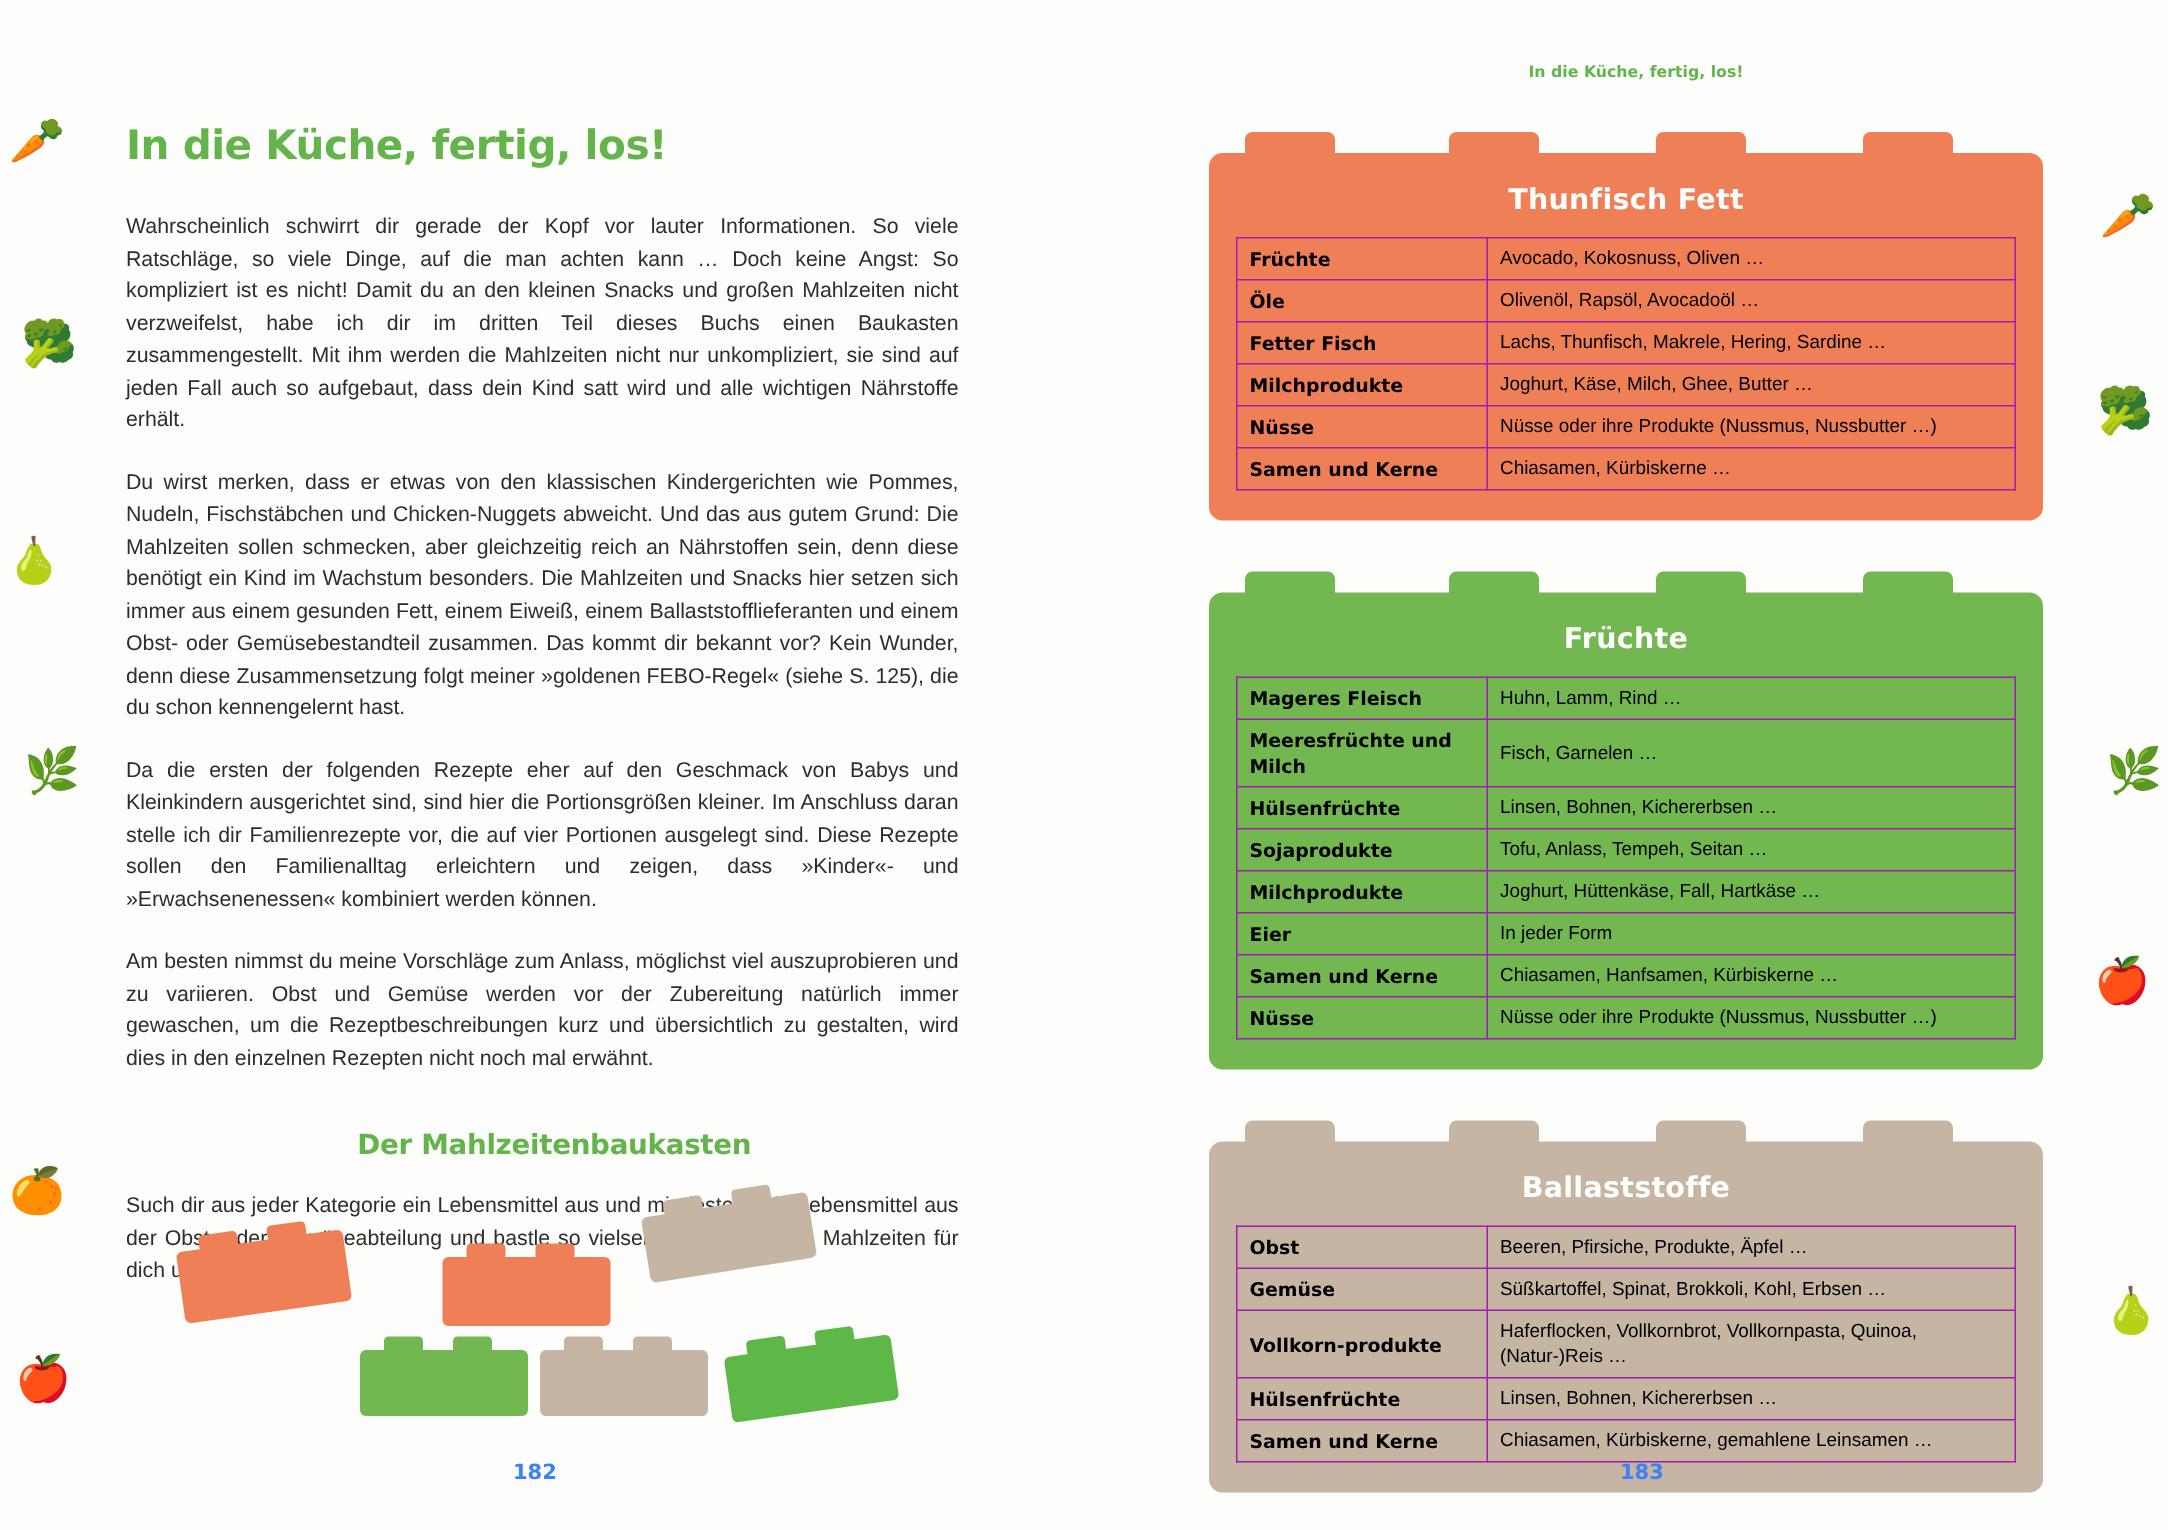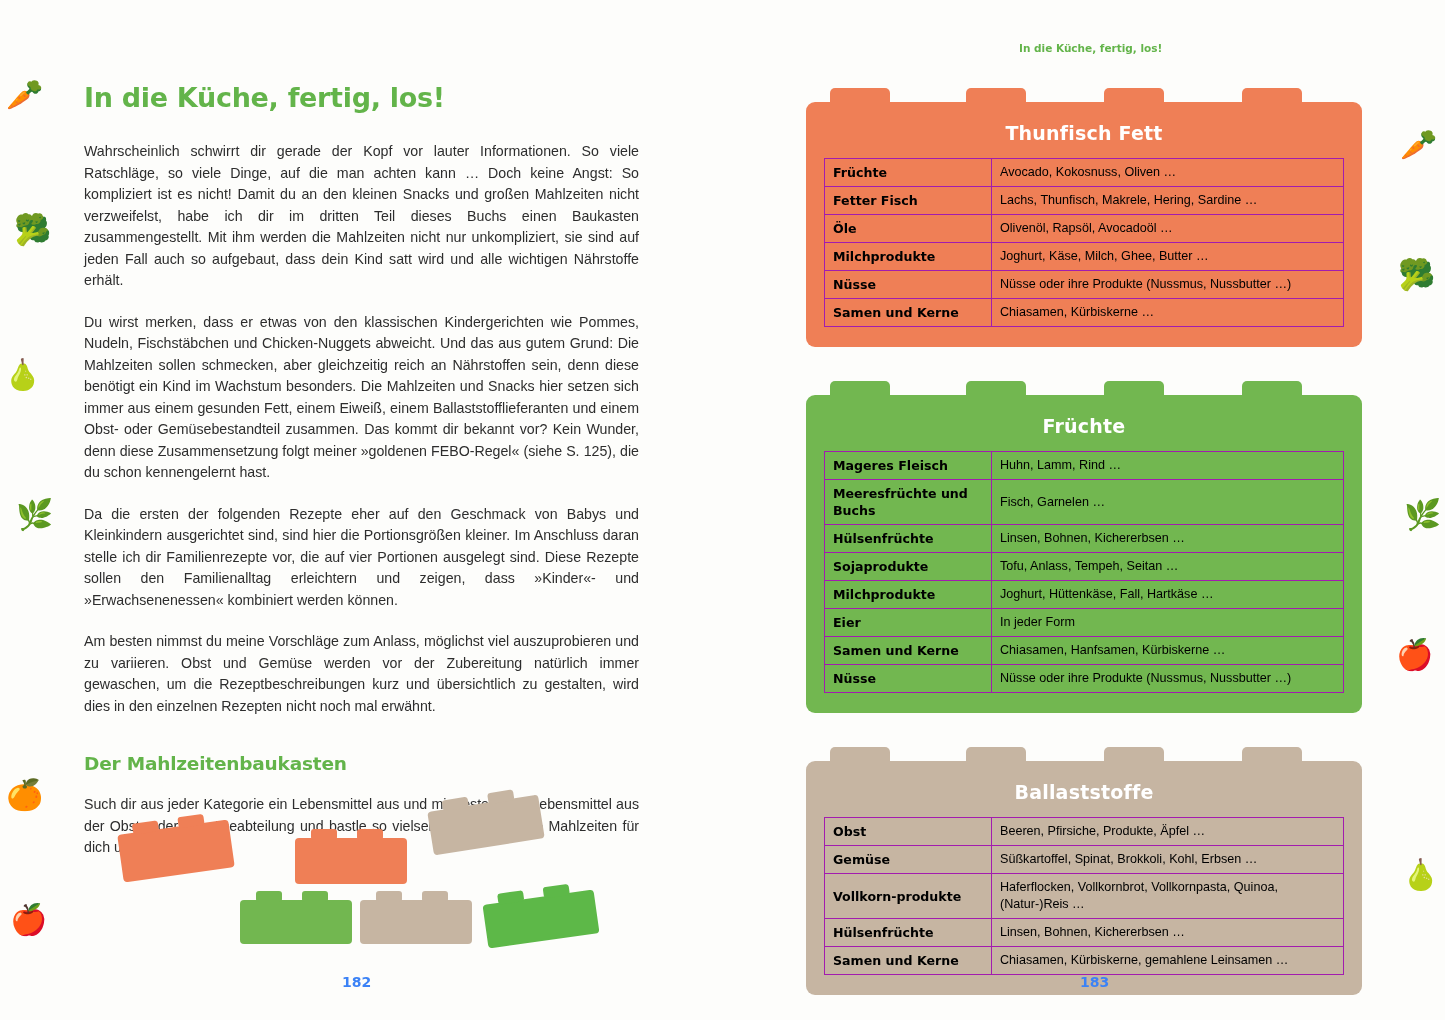--- a/index.html
+++ b/index.html
@@ -57,22 +57,23 @@
     font-weight: bold;
     color: #63b44a;
     margin: 0 0 28px 0;
     letter-spacing: -0.3px;
   }
   h2.subtitle {
     font-family: "DejaVu Sans", sans-serif;
     font-size: 18.5px;
     font-weight: bold;
     color: #63b44a;
-    margin: 0 0 20px 0;
+    margin: 0 0 20px 16px;
     letter-spacing: -0.2px;
+    text-align: center;
   }
   p.body {
     font-size: 14.2px;
     line-height: 21.5px;
     color: #2d2d2d;
     margin: 0 0 20px 0;
     text-align: justify;
     hyphens: auto;
   }
   p.body:last-child { margin-bottom: 0; }
@@ -262,26 +263,26 @@
           </div>
           <div class="card card-fat">
             <h3>Thunfisch Fett</h3>
             <table class="cat">
               <tbody>
                   <tr>
                 <td class="k">Früchte</td>
                 <td class="v">Avocado, Kokosnuss, Oliven …</td>
               </tr>
               <tr>
+                <td class="k">Öle</td>
+                <td class="v">Olivenöl, Rapsöl, Avocadoöl …</td>
+              </tr>
+              <tr>
                 <td class="k">Fetter Fisch</td>
                 <td class="v">Lachs, Thunfisch, Makrele, Hering, Sardine …</td>
-              </tr>
-              <tr>
-                <td class="k">Öle</td>
-                <td class="v">Olivenöl, Rapsöl, Avocadoöl …</td>
               </tr>
               <tr>
                 <td class="k">Milchprodukte</td>
                 <td class="v">Joghurt, Käse, Milch, Ghee, Butter …</td>
               </tr>
               <tr>
                 <td class="k">Nüsse</td>
                 <td class="v">Nüsse oder ihre Produkte (Nussmus, Nussbutter …)</td>
               </tr>
               <tr>
@@ -302,21 +303,21 @@
           </div>
           <div class="card card-prot">
             <h3>Früchte</h3>
             <table class="cat">
               <tbody>
                   <tr>
                 <td class="k">Mageres Fleisch</td>
                 <td class="v">Huhn, Lamm, Rind …</td>
               </tr>
               <tr>
-                <td class="k">Meeresfrüchte und Buchs</td>
+                <td class="k">Meeresfrüchte und Milch</td>
                 <td class="v">Fisch, Garnelen …</td>
               </tr>
               <tr>
                 <td class="k">Hülsenfrüchte</td>
                 <td class="v">Linsen, Bohnen, Kichererbsen …</td>
               </tr>
               <tr>
                 <td class="k">Sojaprodukte</td>
                 <td class="v">Tofu, Anlass, Tempeh, Seitan …</td>
               </tr>

